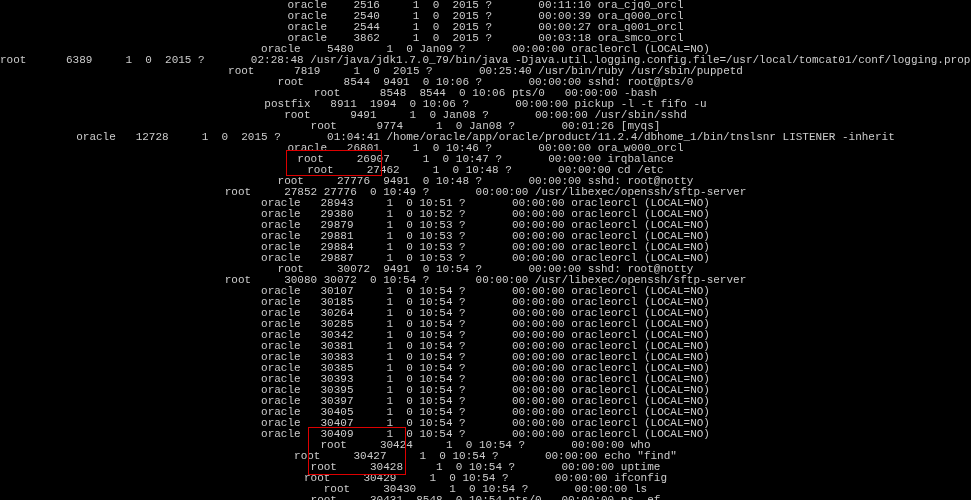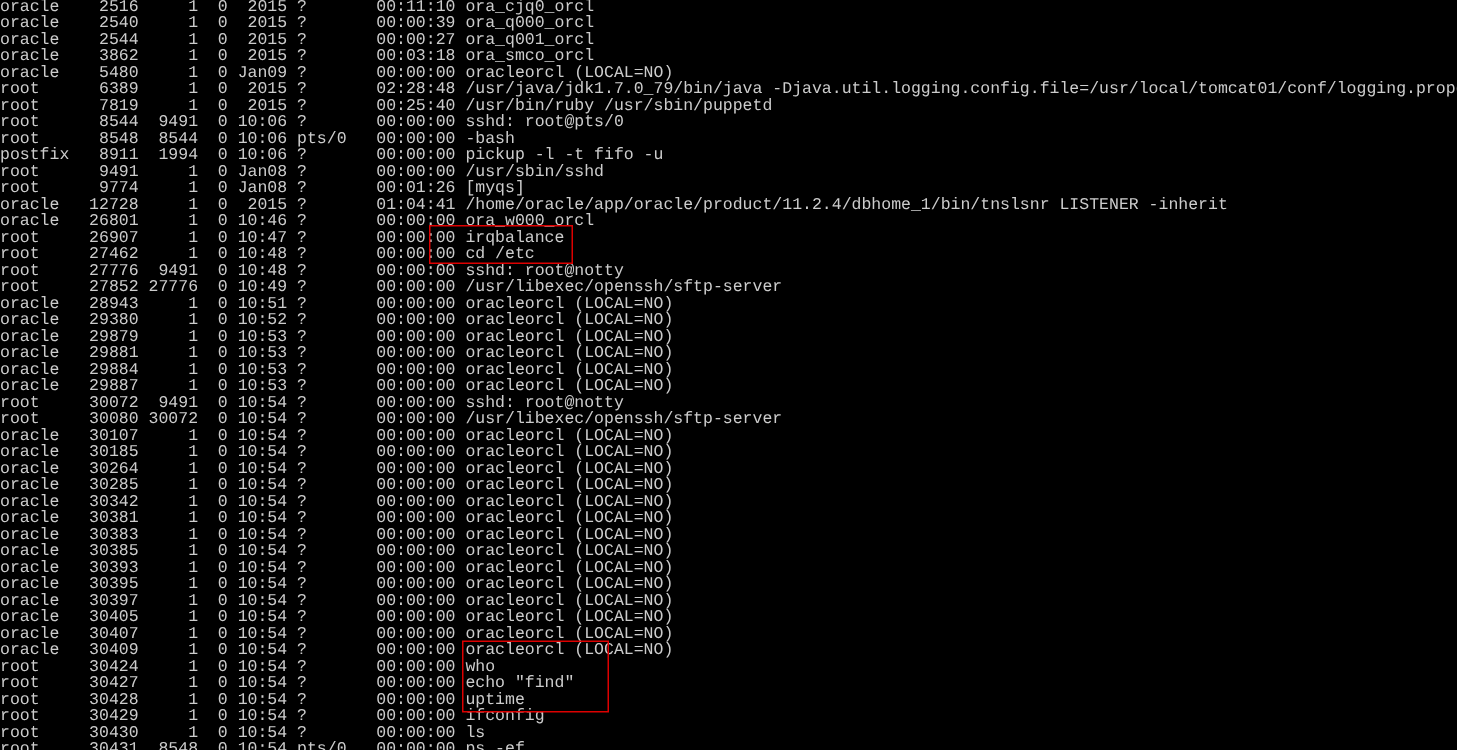--- a/index.html
+++ b/index.html
@@ -1,17 +1,17 @@
 <!DOCTYPE html>
 <html><head>
 <meta charset="utf-8">
 <style>
   html,body{margin:0;padding:0;background:#000;color:#ccc;font-family:"Courier New",monospace;font-size:11px;line-height:11px;width:971px;height:500px;overflow:hidden;}
   #term{white-space:pre;position:relative;letter-spacing:0;}
-  .row{height:11px;}
+  .row{height:11px;text-align:center;}
   .box{position:absolute;border:1px solid #d00;pointer-events:none;}
   .box1{left:286px;top:150px;width:94px;height:24px;}
   .box2{left:308px;top:427px;width:96px;height:46px;}
 </style>
 </head>
 <body>
 
 <div id="term"><div class="row">oracle    2516     1  0  2015 ?       00:11:10 ora_cjq0_orcl</div><div class="row">oracle    2540     1  0  2015 ?       00:00:39 ora_q000_orcl</div><div class="row">oracle    2544     1  0  2015 ?       00:00:27 ora_q001_orcl</div><div class="row">oracle    3862     1  0  2015 ?       00:03:18 ora_smco_orcl</div><div class="row">oracle    5480     1  0 Jan09 ?       00:00:00 oracleorcl (LOCAL=NO)</div><div class="row">root      6389     1  0  2015 ?       02:28:48 /usr/java/jdk1.7.0_79/bin/java -Djava.util.logging.config.file=/usr/local/tomcat01/conf/logging.propert</div><div class="row">root      7819     1  0  2015 ?       00:25:40 /usr/bin/ruby /usr/sbin/puppetd</div><div class="row">root      8544  9491  0 10:06 ?       00:00:00 sshd: root@pts/0</div><div class="row">root      8548  8544  0 10:06 pts/0   00:00:00 -bash</div><div class="row">postfix   8911  1994  0 10:06 ?       00:00:00 pickup -l -t fifo -u</div><div class="row">root      9491     1  0 Jan08 ?       00:00:00 /usr/sbin/sshd</div><div class="row">root      9774     1  0 Jan08 ?       00:01:26 [myqs]</div><div class="row">oracle   12728     1  0  2015 ?       01:04:41 /home/oracle/app/oracle/product/11.2.4/dbhome_1/bin/tnslsnr LISTENER -inherit</div><div class="row">oracle   26801     1  0 10:46 ?       00:00:00 ora_w000_orcl</div><div class="row">root     26907     1  0 10:47 ?       00:00:00 irqbalance</div><div class="row">root     27462     1  0 10:48 ?       00:00:00 cd /etc</div><div class="row">root     27776  9491  0 10:48 ?       00:00:00 sshd: root@notty</div><div class="row">root     27852 27776  0 10:49 ?       00:00:00 /usr/libexec/openssh/sftp-server</div><div class="row">oracle   28943     1  0 10:51 ?       00:00:00 oracleorcl (LOCAL=NO)</div><div class="row">oracle   29380     1  0 10:52 ?       00:00:00 oracleorcl (LOCAL=NO)</div><div class="row">oracle   29879     1  0 10:53 ?       00:00:00 oracleorcl (LOCAL=NO)</div><div class="row">oracle   29881     1  0 10:53 ?       00:00:00 oracleorcl (LOCAL=NO)</div><div class="row">oracle   29884     1  0 10:53 ?       00:00:00 oracleorcl (LOCAL=NO)</div><div class="row">oracle   29887     1  0 10:53 ?       00:00:00 oracleorcl (LOCAL=NO)</div><div class="row">root     30072  9491  0 10:54 ?       00:00:00 sshd: root@notty</div><div class="row">root     30080 30072  0 10:54 ?       00:00:00 /usr/libexec/openssh/sftp-server</div><div class="row">oracle   30107     1  0 10:54 ?       00:00:00 oracleorcl (LOCAL=NO)</div><div class="row">oracle   30185     1  0 10:54 ?       00:00:00 oracleorcl (LOCAL=NO)</div><div class="row">oracle   30264     1  0 10:54 ?       00:00:00 oracleorcl (LOCAL=NO)</div><div class="row">oracle   30285     1  0 10:54 ?       00:00:00 oracleorcl (LOCAL=NO)</div><div class="row">oracle   30342     1  0 10:54 ?       00:00:00 oracleorcl (LOCAL=NO)</div><div class="row">oracle   30381     1  0 10:54 ?       00:00:00 oracleorcl (LOCAL=NO)</div><div class="row">oracle   30383     1  0 10:54 ?       00:00:00 oracleorcl (LOCAL=NO)</div><div class="row">oracle   30385     1  0 10:54 ?       00:00:00 oracleorcl (LOCAL=NO)</div><div class="row">oracle   30393     1  0 10:54 ?       00:00:00 oracleorcl (LOCAL=NO)</div><div class="row">oracle   30395     1  0 10:54 ?       00:00:00 oracleorcl (LOCAL=NO)</div><div class="row">oracle   30397     1  0 10:54 ?       00:00:00 oracleorcl (LOCAL=NO)</div><div class="row">oracle   30405     1  0 10:54 ?       00:00:00 oracleorcl (LOCAL=NO)</div><div class="row">oracle   30407     1  0 10:54 ?       00:00:00 oracleorcl (LOCAL=NO)</div><div class="row">oracle   30409     1  0 10:54 ?       00:00:00 oracleorcl (LOCAL=NO)</div><div class="row">root     30424     1  0 10:54 ?       00:00:00 who</div><div class="row">root     30427     1  0 10:54 ?       00:00:00 echo "find"</div><div class="row">root     30428     1  0 10:54 ?       00:00:00 uptime</div><div class="row">root     30429     1  0 10:54 ?       00:00:00 ifconfig</div><div class="row">root     30430     1  0 10:54 ?       00:00:00 ls</div><div class="row">root     30431  8548  0 10:54 pts/0   00:00:00 ps -ef</div></div>
 <div class="box box1"></div>
 <div class="box box2"></div>

